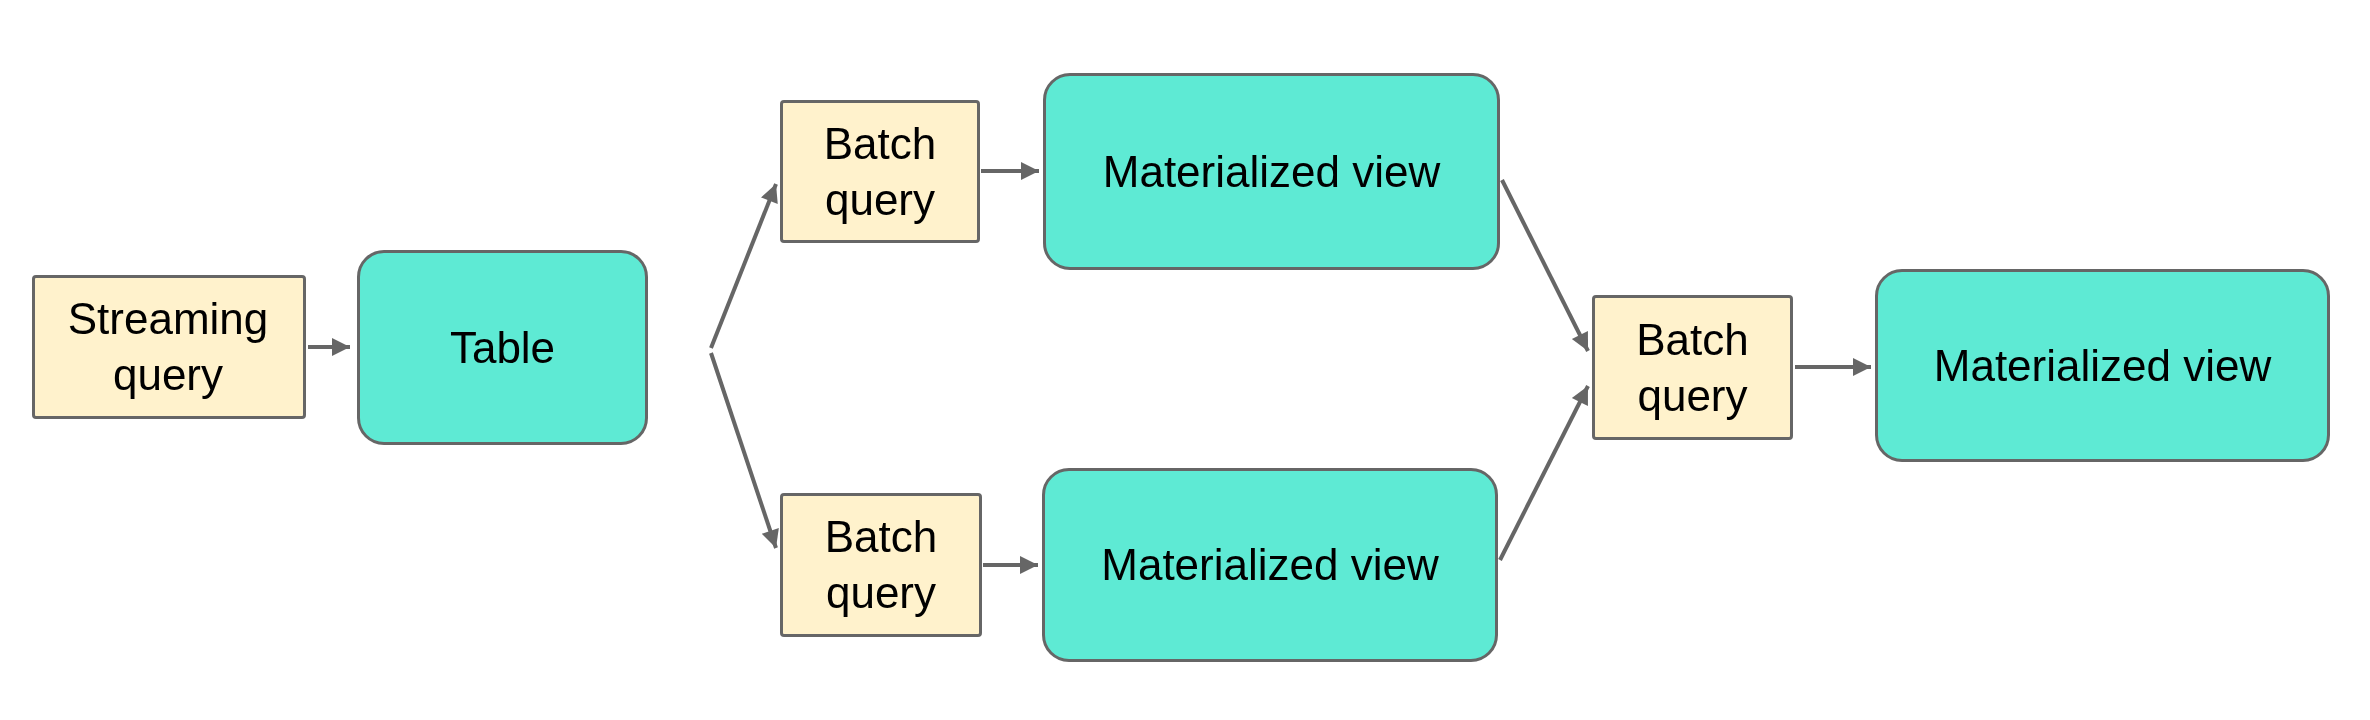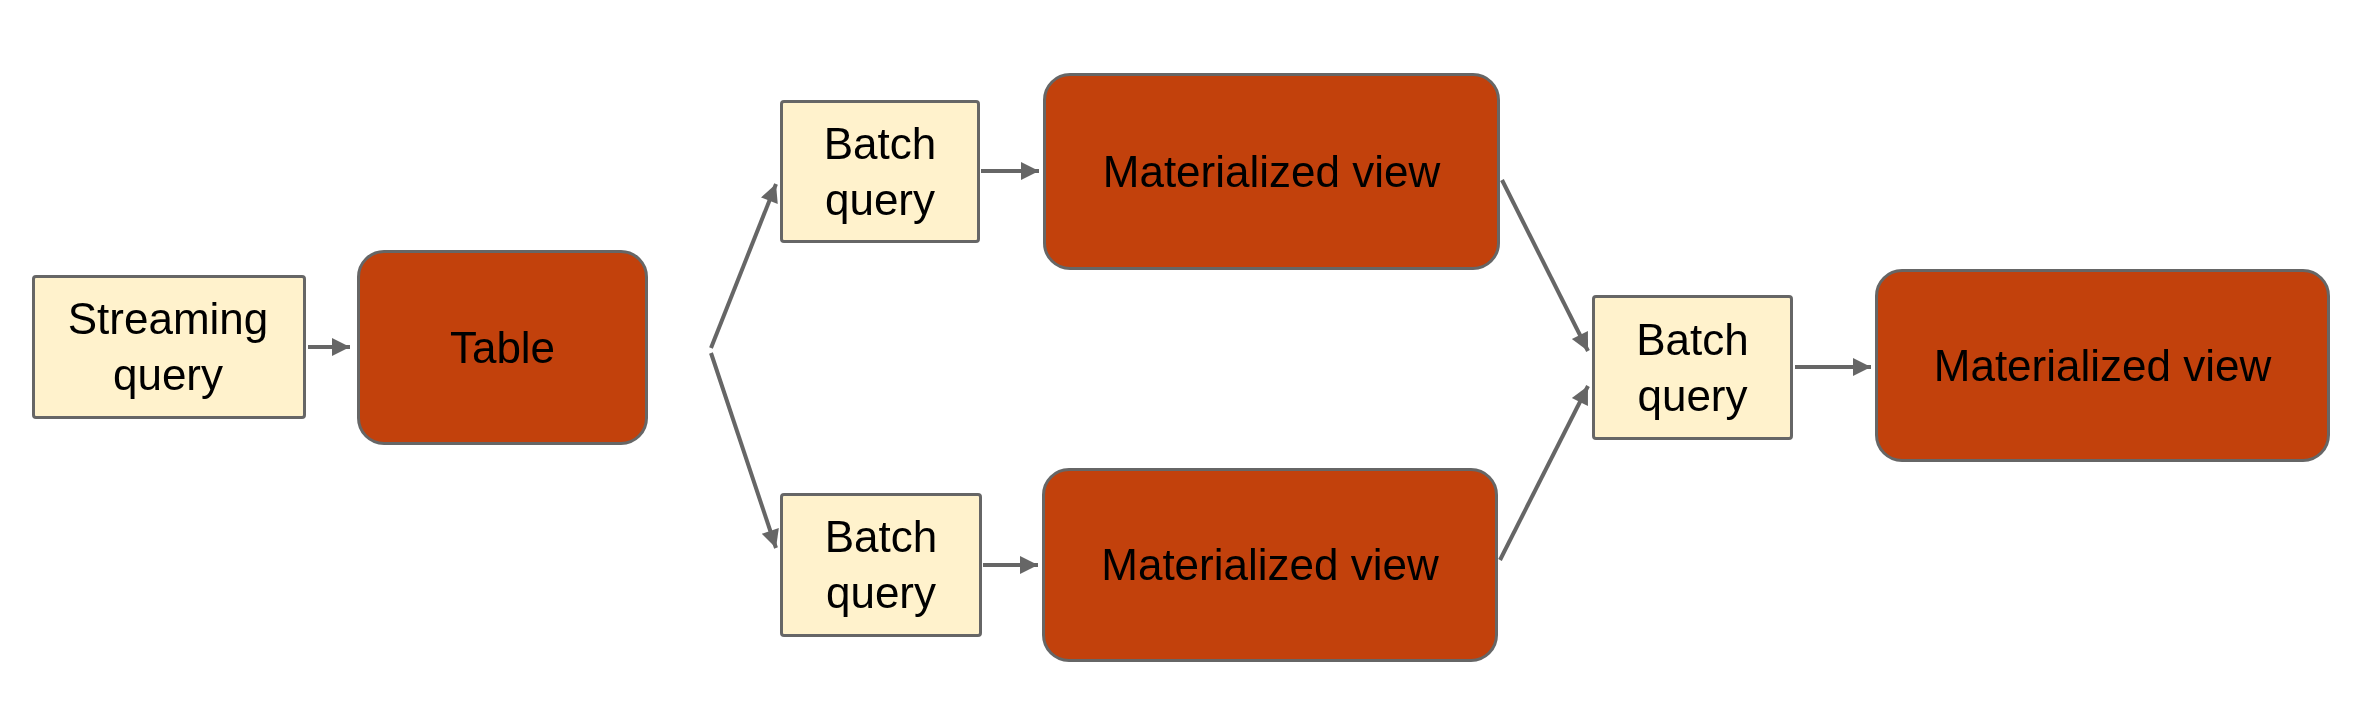--- a/index.html
+++ b/index.html
@@ -34,21 +34,21 @@
     line-height: 1.27;
     color: #000000;
     border: 3px solid #666666;
     padding: 4px 10px;
   }
   .node--query {
     background: #fff2cc;
     border-radius: 4px;
   }
   .node--green {
-    background: #c2410c;
+    background: #5eead4;
     border-radius: 27px;
   }
   
   #n-streaming      { left: 32px;   top: 275px; width: 274px; height: 144px; padding-left: 8px; }
   #n-table          { left: 357px;  top: 250px; width: 291px; height: 195px; }
   #n-batch-top      { left: 780px;  top: 100px; width: 200px; height: 143px; }
   #n-mv-top         { left: 1043px; top: 73px;  width: 457px; height: 197px; }
   #n-batch-bottom   { left: 780px;  top: 493px; width: 202px; height: 144px; }
   #n-mv-bottom      { left: 1042px; top: 468px; width: 456px; height: 194px; }
   #n-batch-right    { left: 1592px; top: 295px; width: 201px; height: 145px; }

